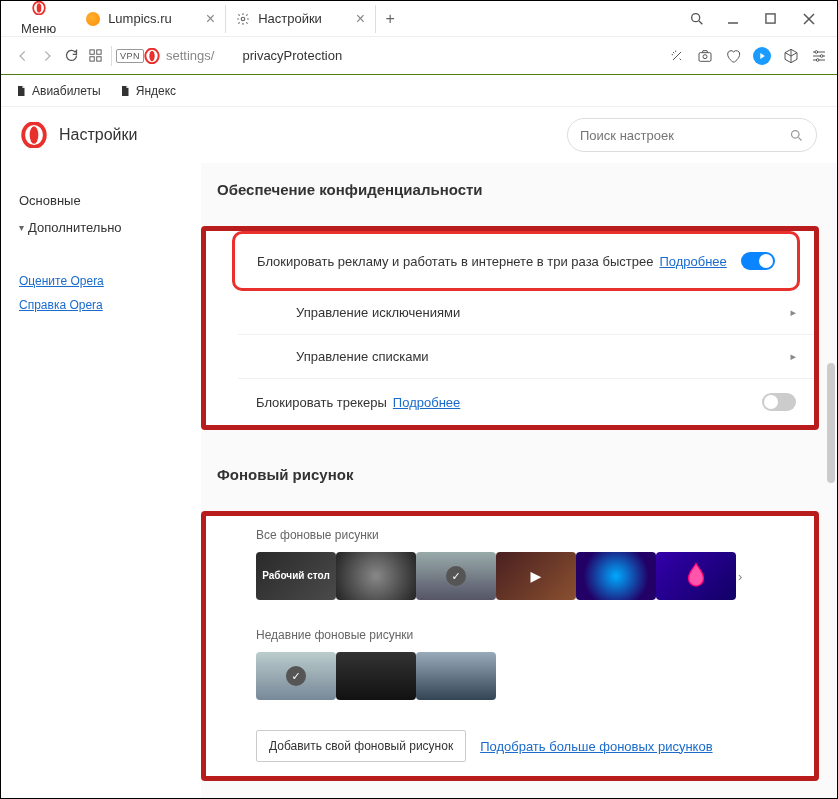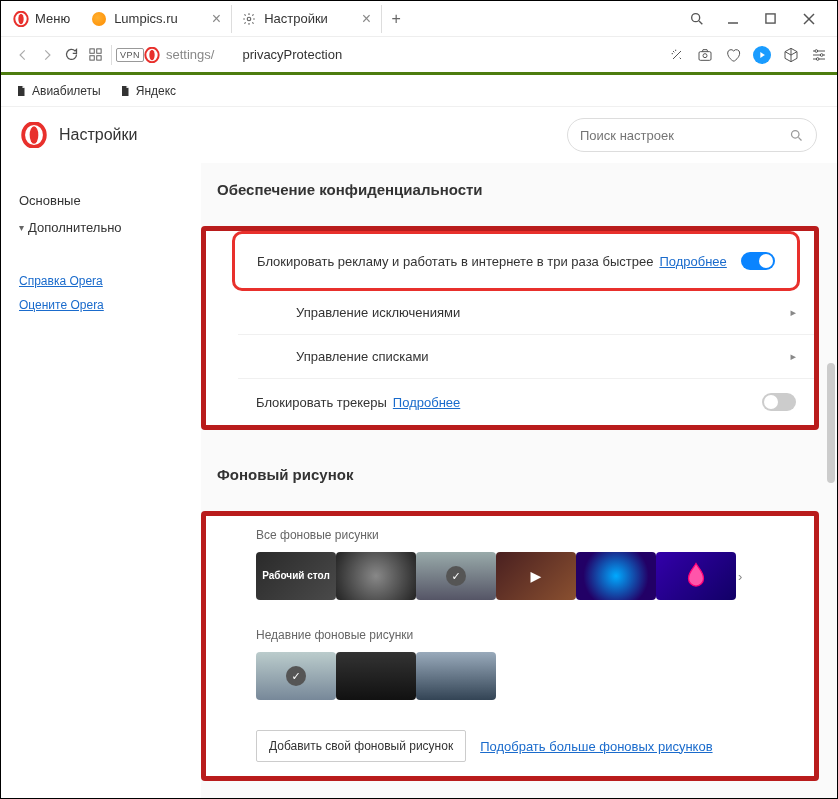--- a/index.html
+++ b/index.html
@@ -1,27 +1,27 @@
 <!DOCTYPE html>
 <html><head>
 <meta charset="utf-8">
 <style>
 * { box-sizing: border-box; margin: 0; padding: 0; }
 body { font-family: -apple-system, BlinkMacSystemFont, "Segoe UI", Arial, sans-serif; font-size: 13px; color: #333; background: #fff; width: 838px; height: 799px; overflow: hidden; position: relative; border: 1px solid #000; }
 .titlebar { height: 36px; display: flex; align-items: center; background: #fff; border-bottom: 1px solid #eee; }
-.menu-btn { display: flex; align-items: center; gap: 6px; padding: 0 12px; height: 100%; cursor: pointer; }
+.menu-btn { display: flex; align-items: center; gap: 6px; padding: 0 20px; height: 100%; cursor: pointer; flex-direction: column; }
 .opera-o { width: 16px; height: 16px; }
 .tab { display: flex; align-items: center; gap: 8px; padding: 0 10px; height: 28px; border-right: 1px solid #ddd; min-width: 150px; position: relative; }
 .tab.active { background: #fff; }
 .tab-favicon { width: 14px; height: 14px; border-radius: 50%; }
 .tab-close { color: #888; cursor: pointer; margin-left: auto; font-size: 16px; line-height: 1; }
 .newtab { width: 28px; text-align: center; color: #666; cursor: pointer; font-size: 16px; }
 .win-controls { margin-left: auto; display: flex; align-items: center; gap: 18px; padding: 0 14px; color: #555; }
 .win-controls span { cursor: pointer; width: 20px; text-align: center; }
-.toolbar { height: 38px; display: flex; align-items: center; padding: 0 10px; border-bottom: 3px solid #4d7c0f; }
+.toolbar { height: 38px; display: flex; align-items: center; padding: 0 10px; border-bottom: 1px solid #4d7c0f; }
 .tb-btn { width: 24px; height: 24px; display: flex; align-items: center; justify-content: center; color: #666; cursor: pointer; }
 .vpn-badge { border: 1px solid #999; border-radius: 2px; font-size: 9px; padding: 1px 3px; letter-spacing: 0.5px; color: #555; }
 .addr { flex: 1; display: flex; align-items: center; gap: 6px; padding-left: 6px; color: #888; }
 .addr-text { color: #888; }
 .addr-text .dark { color: #333; padding-left: 28px; }
 .tb-right { display: flex; align-items: center; gap: 12px; color: #555; }
 .dot-blue { width: 18px; height: 18px; border-radius: 50%; background: #1a9cff; display:flex; align-items:center; justify-content:center; }
 .bookbar { height: 32px; display: flex; align-items: center; gap: 18px; padding: 0 14px; font-size: 12px; color: #333; border-bottom: 1px solid #f0f0f0; }
 .bookbar .bm { display: flex; align-items: center; gap: 5px; cursor: pointer; }
 .header-row { height: 56px; display: flex; align-items: center; padding: 0 20px; gap: 12px; width: 100%; }
@@ -217,22 +217,22 @@
           <line x1="15" y1="15" x2="20" y2="20" stroke="#999" stroke-width="2"></line>
         </svg>
     </div>
   </div>
 
   <div class="body-row">
     <div class="sidebar">
       <div class="nav-item">Основные</div>
       <div class="nav-item exp"><span>Дополнительно</span></div>
       <div style="height:28px;"></div>
+      <a class="link">Оцените Opera</a>
       <a class="link">Справка Opera</a>
-      <a class="link">Оцените Opera</a>
     </div>
 
     <div class="content">
       <div class="content-inner">
         <div class="section-title">Обеспечение конфиденциальности</div>
 
         <div class="card" style="padding-top:0;">
           <div class="highlight-box">
             <div class="row">
               <span>Блокировать рекламу и работать в интернете в три раза быстрее</span>

